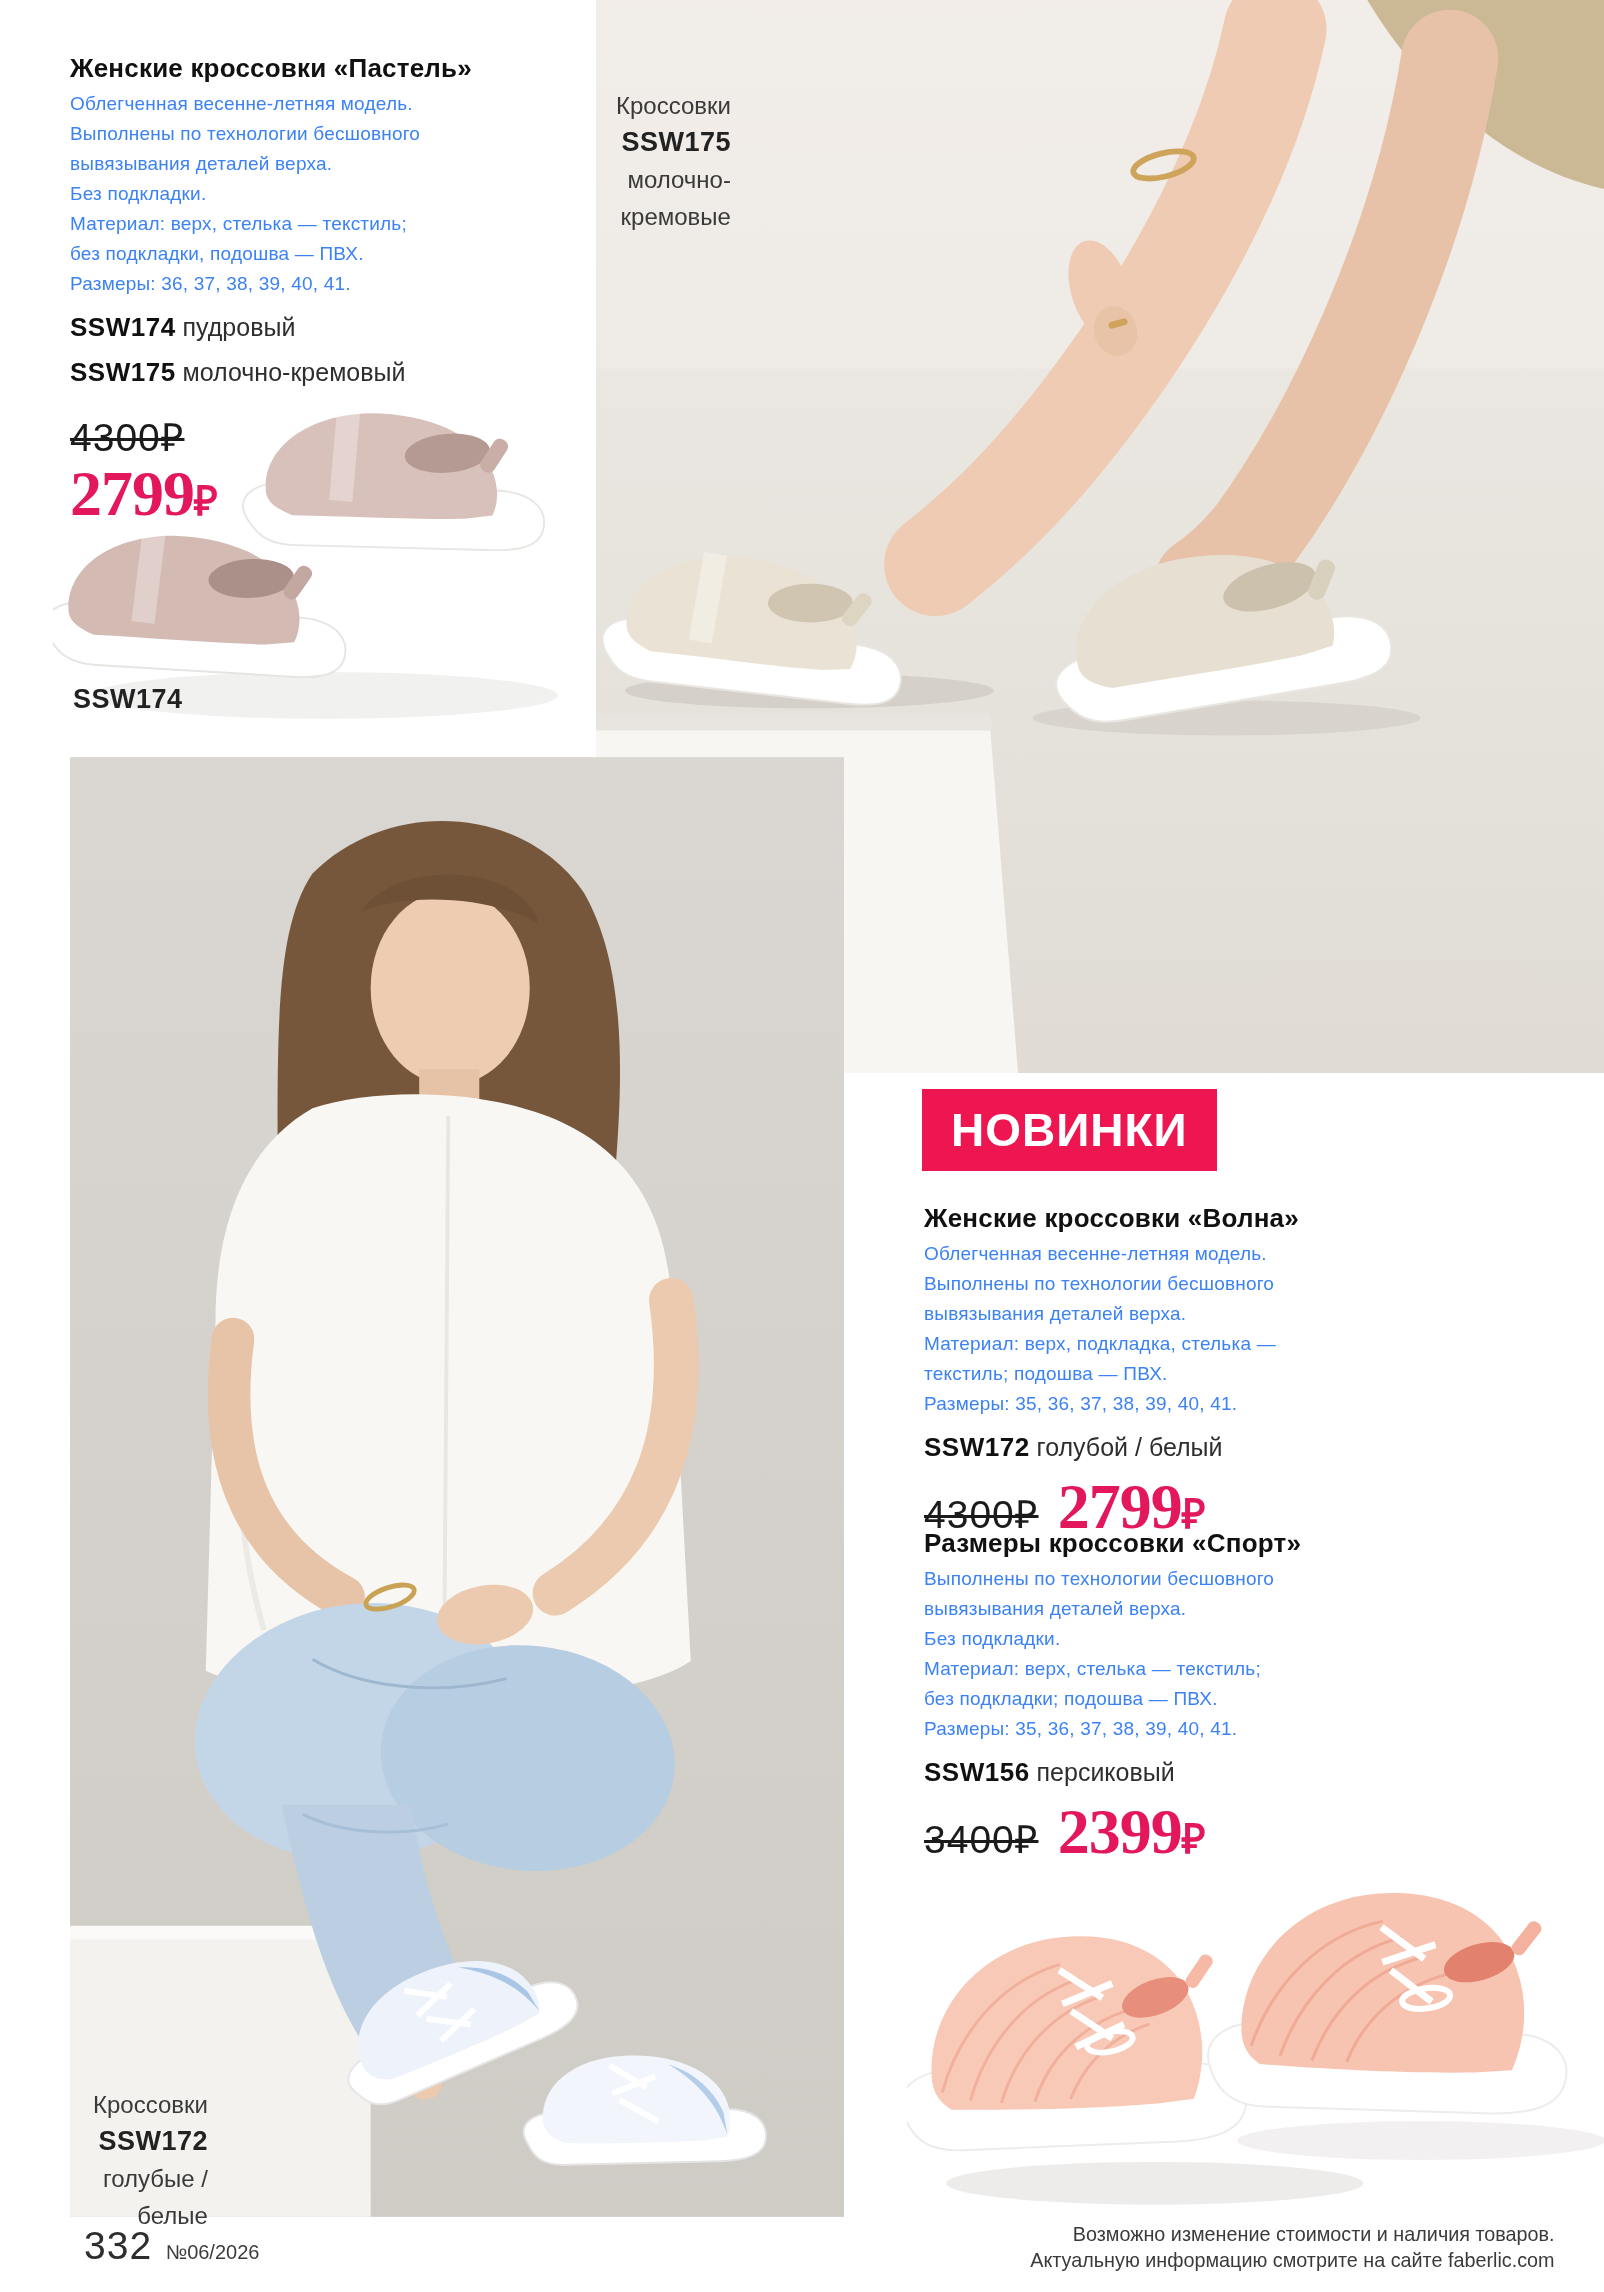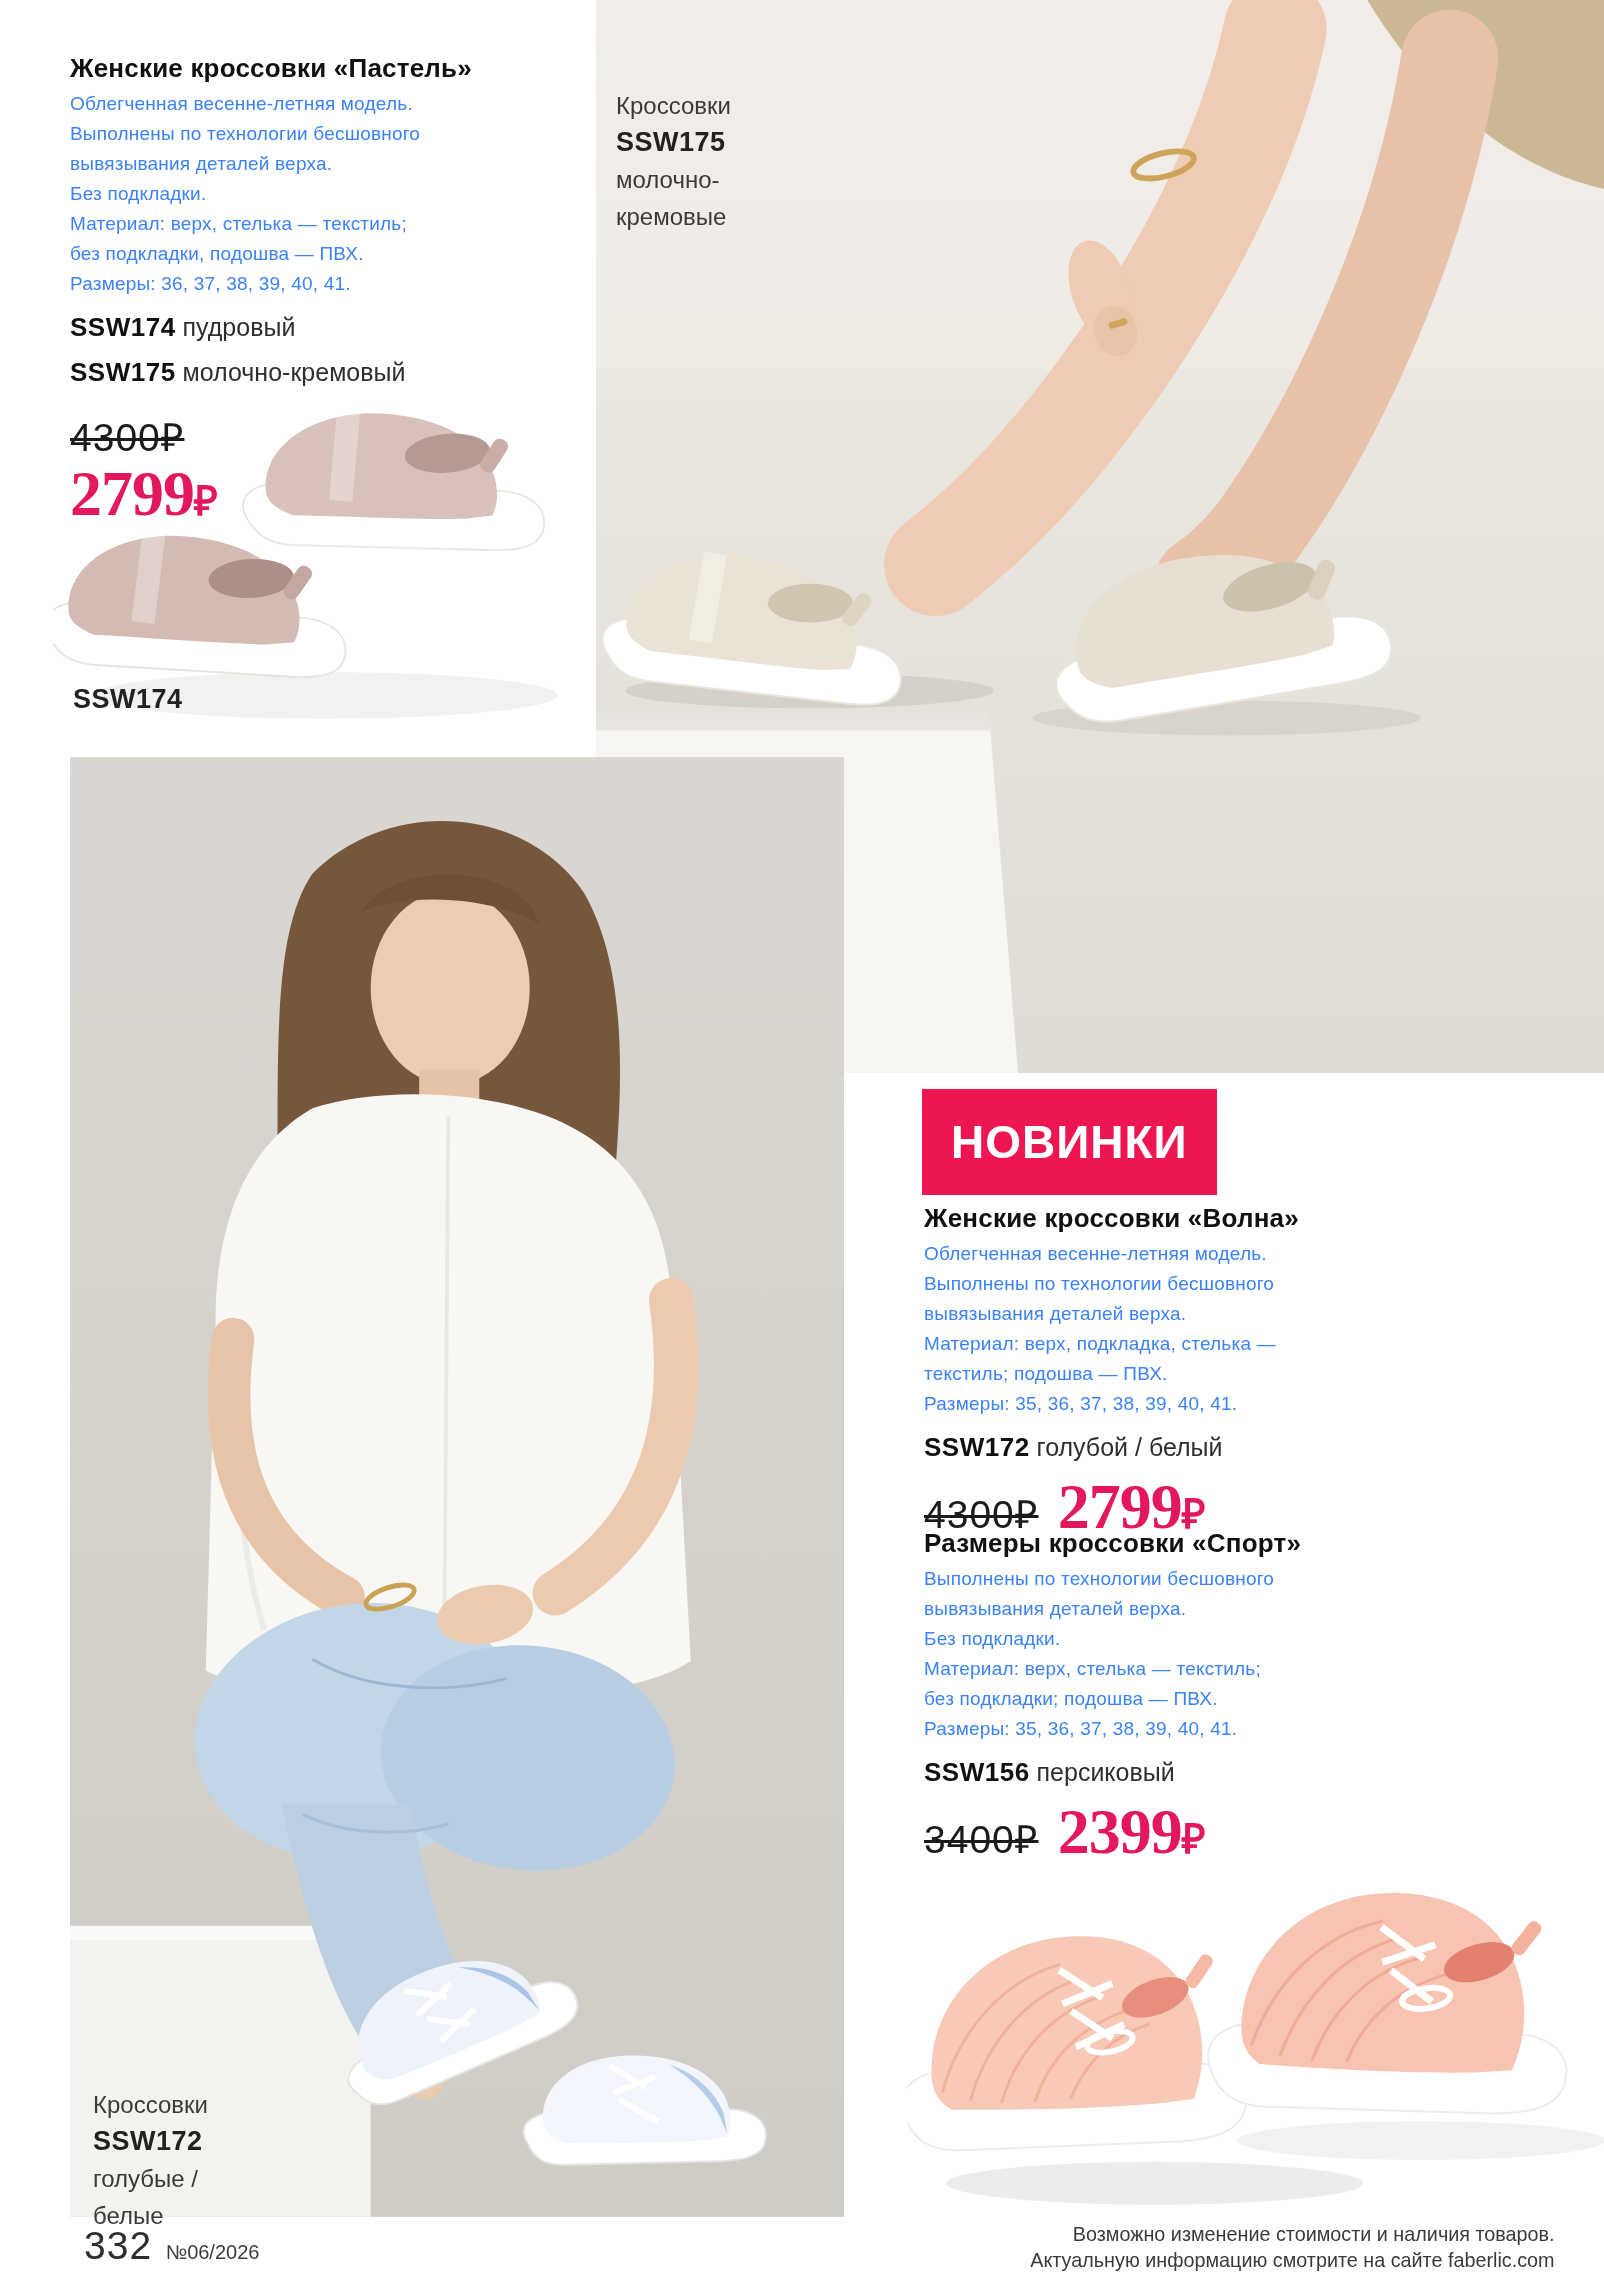--- a/index.html
+++ b/index.html
@@ -9,24 +9,24 @@
   
   .prod-title{font-size:26px;font-weight:bold;color:#111;margin:0 0 4.9px 0;letter-spacing:0.2px;}
   .desc-line{font-size:19px;line-height:30px;color:#3b82f6;margin:0;letter-spacing:0.2px;}
   .sku-line{margin:13.6px 0 0 0;font-size:25px;color:#2e2e2e;}
   .sku-code{font-weight:bold;font-size:26px;color:#111;letter-spacing:0.5px;}
   .price-old{font-size:39px;color:#1b1b1b;text-decoration:line-through;
              text-decoration-thickness:2.9px;letter-spacing:1px;}
   .price-new{font-weight:bold;color:#e3175b;font-size:64px;letter-spacing:-1px;line-height:1;font-family:Liberation Serif, serif;}
   .price-new .cur{font-size:41px;letter-spacing:0;}
   .price-row{display:flex;align-items:baseline;gap:19.4px;margin-top:11.6px;}
-  .photo-label{font-size:24px;line-height:37px;color:#3a3a3a;}
+  .photo-label{font-size:24px;line-height:37px;color:#3a3a3a;text-align:right;}
   .photo-label .code{font-weight:bold;font-size:27px;color:#222;letter-spacing:0.5px;}
   .banner{background:#ee1651;color:#ffffff;font-weight:bold;font-size:46px;
-          letter-spacing:1px;display:flex;align-items:center;padding:12px 29px;height:82px;}
+          letter-spacing:1px;display:flex;align-items:center;padding:0 29px;height:82px;}
   .footer-left{display:flex;align-items:baseline;gap:13.6px;color:#2e2e2e;}
   .footer-page{font-size:39px;letter-spacing:1px;margin-left:14px;}
   .footer-issue{font-size:20px;color:#3c3c3c;}
   .disclaimer{font-size:20.4px;line-height:26px;color:#3a3a3a;text-align:right;
               transform:scaleX(0.97);transform-origin:100% 0;}
 </style>
 </head>
 <body>
 
 <div class="page">

